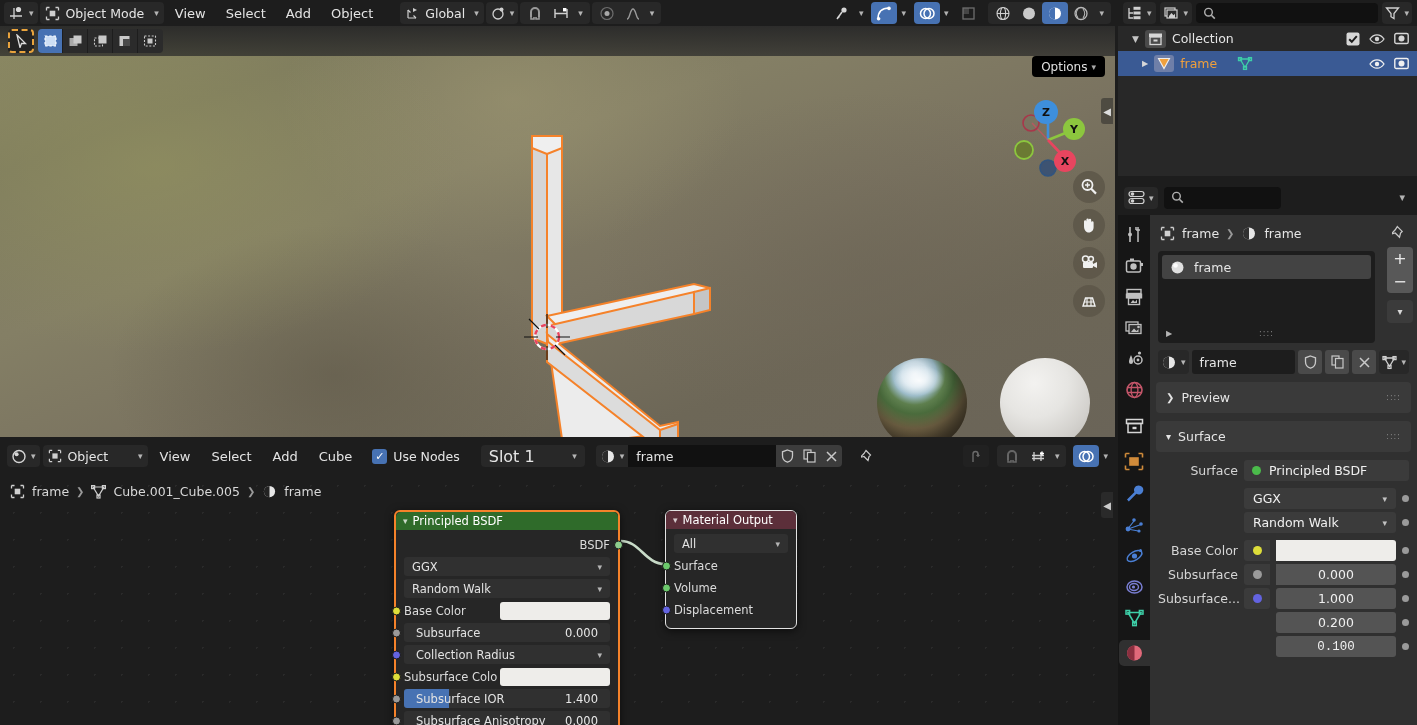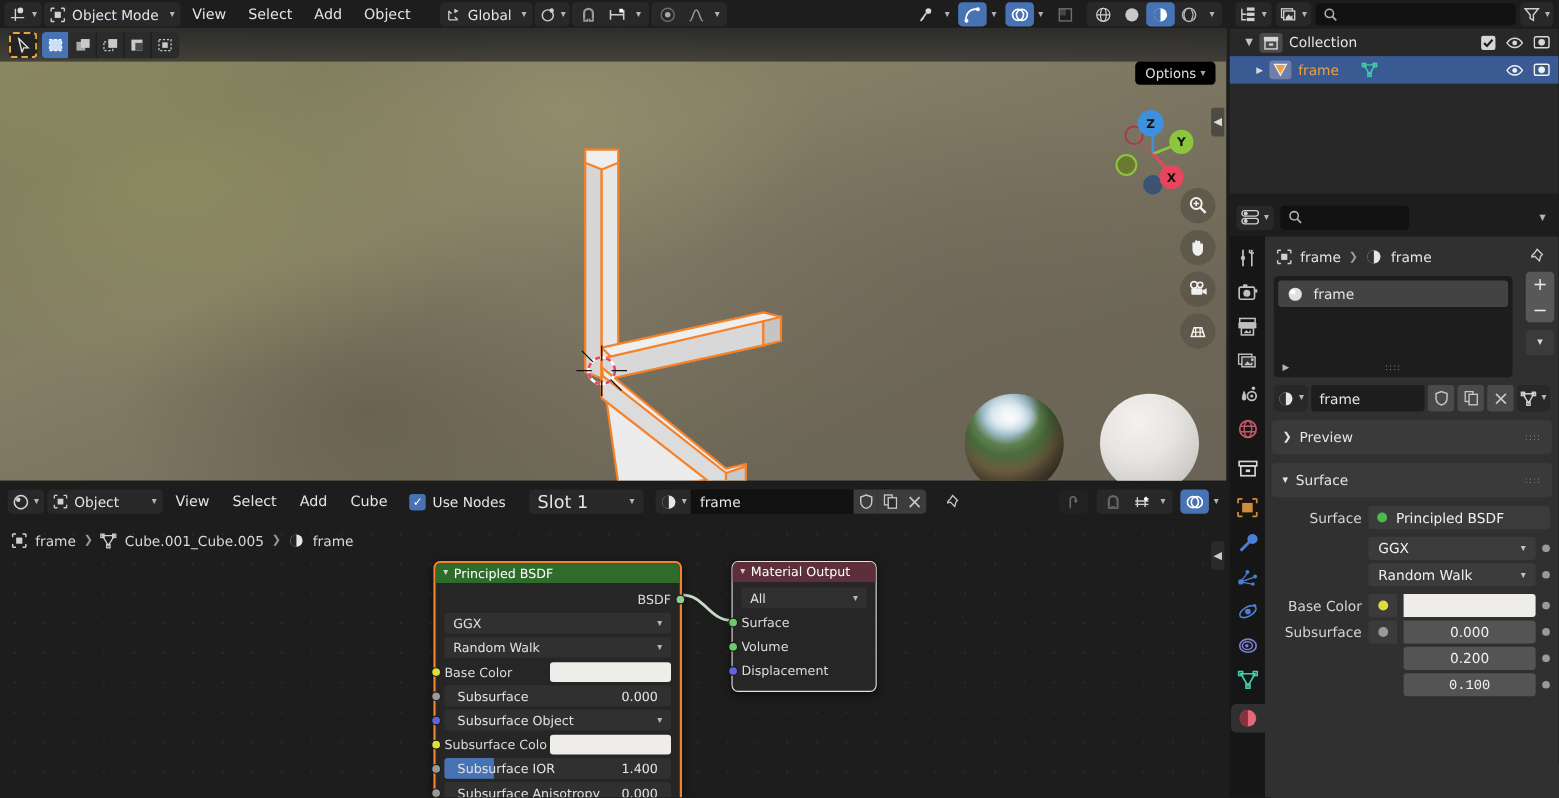--- a/index.html
+++ b/index.html
@@ -635,21 +635,21 @@
         <div class="nrow">
           <span class="sock l" style="background:#9a9a9a;"></span>
           <div class="nfield" style="padding:0 12px;">
             <span>Subsurface</span>
             <span class="nval">0.000</span>
           </div>
         </div>
         <div class="nrow">
           <span class="sock l" style="background:#6363e0;"></span>
           <div class="nfield" style="padding-left:12px;">
-            <span>Subsurface Object</span>
+            <span>Collection Radius</span>
             <span class="chev">▾</span>
           </div>
         </div>
         <div class="nrow">
           <span class="sock l" style="background:#dede3a;"></span>
           <span class="nlabel" style="width:96px;">Subsurface Colo</span>
           <span class="ncolor"></span>
         </div>
         <div class="nrow">
           <span class="sock l" style="background:#9a9a9a;"></span>
@@ -1071,20 +1071,30 @@
       <span class="plabel">Subsurface</span>
       <span class="pdotbox">
         <span class="pdot" style="background:#9a9a9a;"></span>
       </span>
       <span class="pfield" style="border-radius:0 3px 3px 0;">
         <span>0.000</span>
       </span>
       <span class="psmall"></span>
     </div>
 
+    <div class="prow">
+      <span class="plabel">Subsurface...</span>
+      <span class="pdotbox" style="border-radius:3px;">
+        <span class="pdot" style="background:#6363e0;"></span>
+      </span>
+      <span class="pfield" style="border-radius:3px;">
+        <span>1.000</span>
+      </span>
+      <span class="psmall"></span>
+    </div>
 
     <div class="prow">
       <span class="plabel"></span>
       <span style="width:26px; flex:none;"></span>
       <span class="pfield" style="border-radius:3px;text-align:right;">
         <span>0.200</span>
       </span>
       <span class="psmall"></span>
     </div>
 

